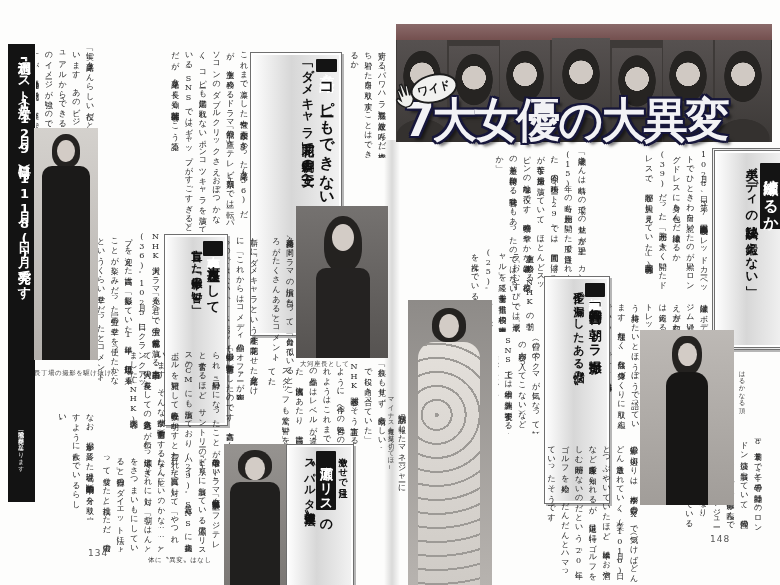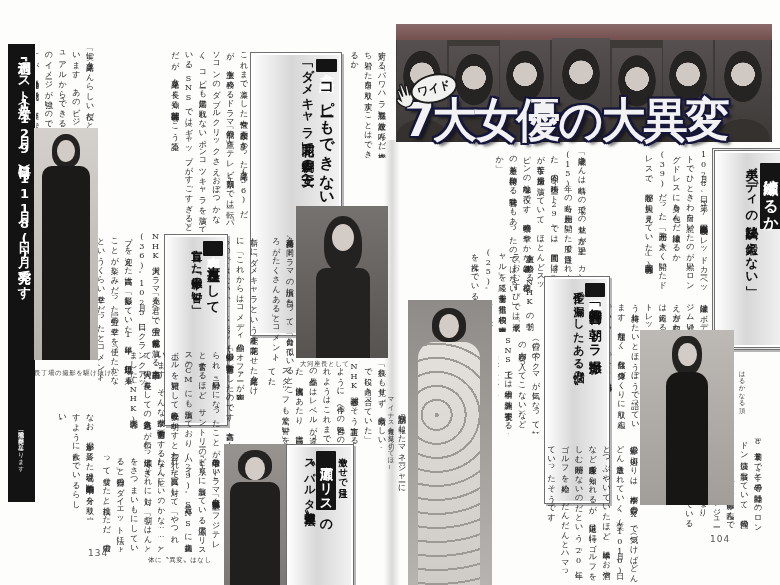--- a/index.html
+++ b/index.html
@@ -213,15 +213,15 @@
   </div>
   <div class="caption-v" style="left:737px;top:366px;width:9px;height:62px;">はるかなる頂</div>
 
   <div class="photo" style="left:408px;top:300px;width:84px;height:285px;background:linear-gradient(180deg,#8e8b88,#b7b3af);">
     <div class="ph-hair" style="left:24px;top:8px;width:34px;height:34px;"></div>
     <div class="ph-head" style="left:31px;top:14px;width:20px;height:24px;"></div>
     <div class="ph-body" style="left:10px;top:42px;width:62px;height:243px;background:repeating-radial-gradient(circle at 30% 30%, #9d9a96 0 2px, rgba(0,0,0,0) 2px 14px),linear-gradient(180deg,#e4e0db,#cfcbc6);border-radius:16px 16px 0 0;"></div>
   </div>
   <div class="caption-v" style="left:386px;top:393px;width:9px;height:76px;">マイナス報道も振り切ってほしい</div>
 
-  <div class="pagenum" style="left:710px;top:534px;">104</div>
+  <div class="pagenum" style="left:710px;top:534px;">148</div>
 
 </div>
 
 </body></html>

